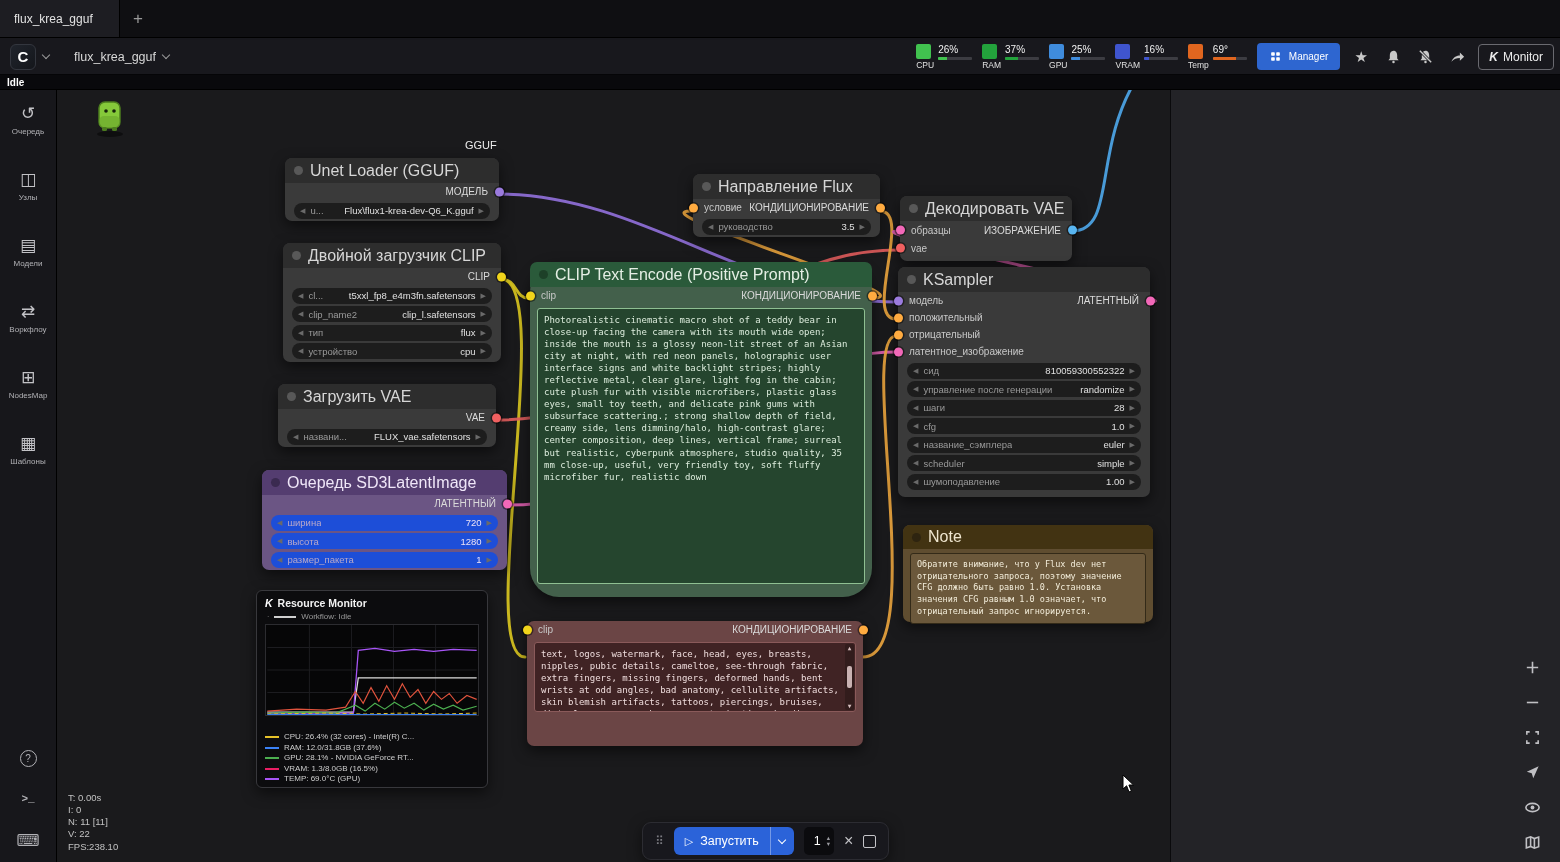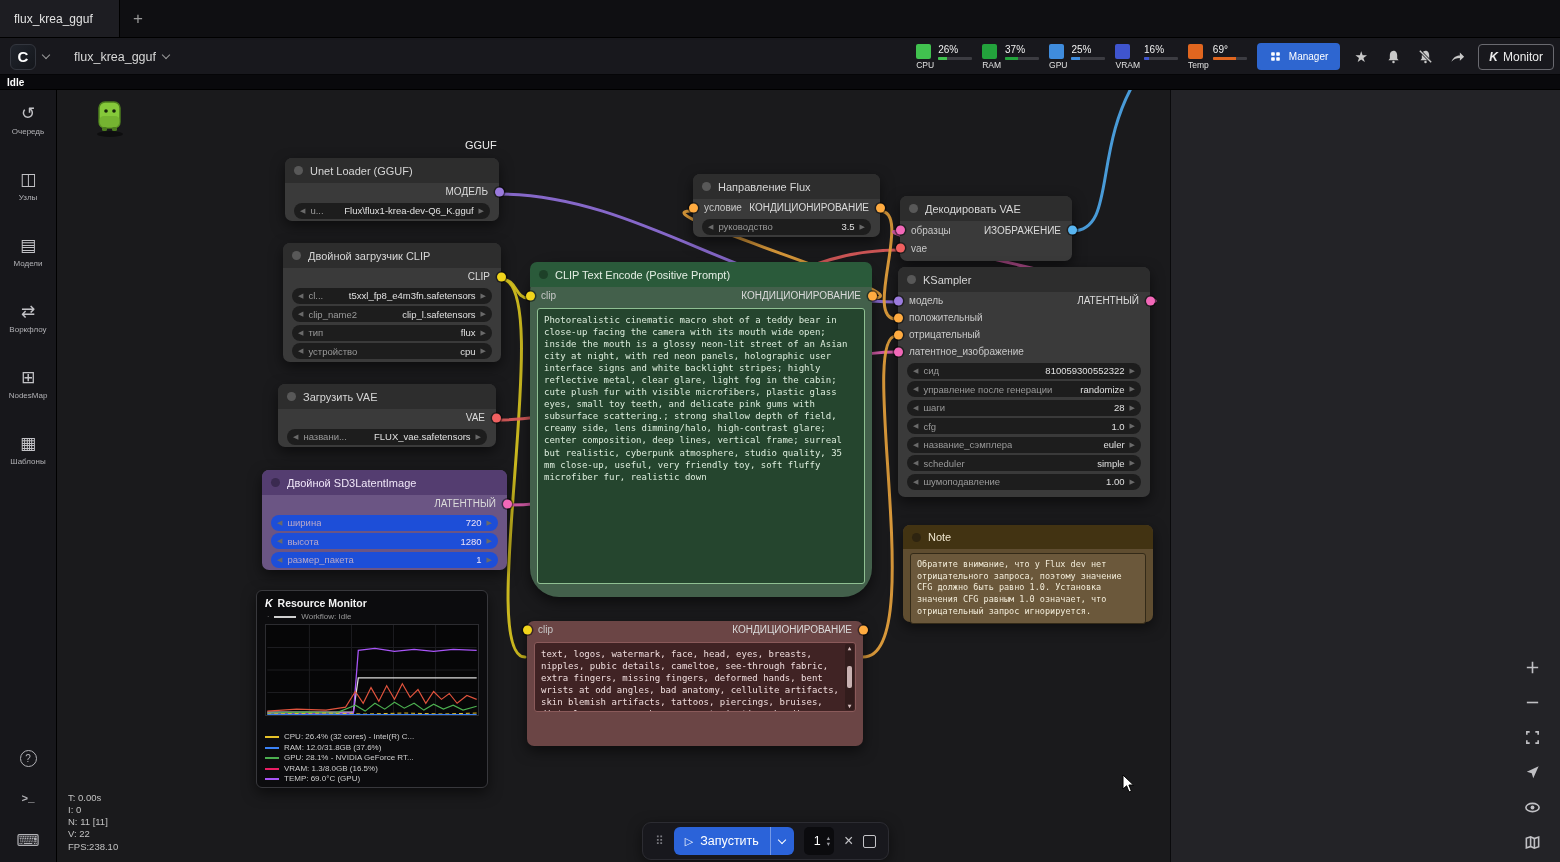--- a/index.html
+++ b/index.html
@@ -56,21 +56,21 @@
   .sb-term{font-family:"Liberation Mono",monospace;font-size:11px;color:#b2b2b6;font-weight:bold;}
   .sb-kbd{font-size:16px;color:#b2b2b6;}
 
   
   .canvas{position:absolute;left:57px;top:90px;width:1113px;height:772px;background:#1a1a1c;overflow:hidden;}
   .links{position:absolute;left:0;top:0;z-index:1;}
   .links path{fill:none;stroke-width:3;stroke-linecap:round;opacity:.92;}
 
   
   .node{position:absolute;background:#3a3a3a;border-radius:7px;box-shadow:0 5px 14px rgba(0,0,0,.55);z-index:2;font-size:11px;}
-  .nh{display:flex;align-items:center;gap:7px;height:25px;padding:0 9px;background:#2d2d2d;border-radius:7px 7px 0 0;font-size:11px;color:#d6d6d6;white-space:nowrap;overflow:hidden;}
+  .nh{display:flex;align-items:center;gap:7px;height:25px;padding:0 9px;background:#2d2d2d;border-radius:7px 7px 0 0;font-size:16px;color:#d6d6d6;white-space:nowrap;overflow:hidden;}
   .ndot{width:9px;height:9px;border-radius:50%;background:#585858;flex:none;}
   .prow{position:relative;display:flex;align-items:center;height:17px;padding:0 11px;font-size:10px;color:#c8c8c8;}
   .pl{white-space:nowrap;}
   .pr{margin-left:auto;color:#dadada;white-space:nowrap;}
   .pin{position:absolute;top:50%;transform:translateY(-50%);width:9px;height:9px;border-radius:50%;box-shadow:0 0 0 1.5px rgba(0,0,0,.45);cursor:crosshair;}
   .pin.in{left:-4.5px;}.pin.out{right:-4.5px;}
   .pin-model{background:#9b7bde;}.pin-clip{background:#f0d41b;}.pin-vae{background:#f06060;}
   .pin-cond{background:#ffab40;}.pin-latent{background:#f268b8;}.pin-image{background:#58b5f0;}
   .widget{display:flex;align-items:center;height:16px;background:#1d1d1d;border-radius:8px;margin:2.5px 9px;padding:0 6px;font-size:9.5px;color:#9a9a9a;cursor:pointer;}
   .widget::before{content:"◀";font-size:7px;color:#6a6a6a;margin-right:5px;}
@@ -443,21 +443,21 @@
       </div>
       <div class="widget">
         <span class="wl">названи...</span>
         <span class="wv">FLUX_vae.safetensors</span>
       </div>
     </div>
 
     <div class="node t-purple" style="left:205px;top:380px;width:245px;">
       <div class="nh">
         <span class="ndot"></span>
-        <span>Двойной SD3LatentImage</span>
+        <span>Очередь SD3LatentImage</span>
       </div>
       <div class="prow">
         <span class="pr">ЛАТЕНТНЫЙ</span>
         <span class="pin out pin-latent"></span>
       </div>
       <div class="widget">
         <span class="wl">ширина</span>
         <span class="wv">720</span>
       </div>
       <div class="widget">

